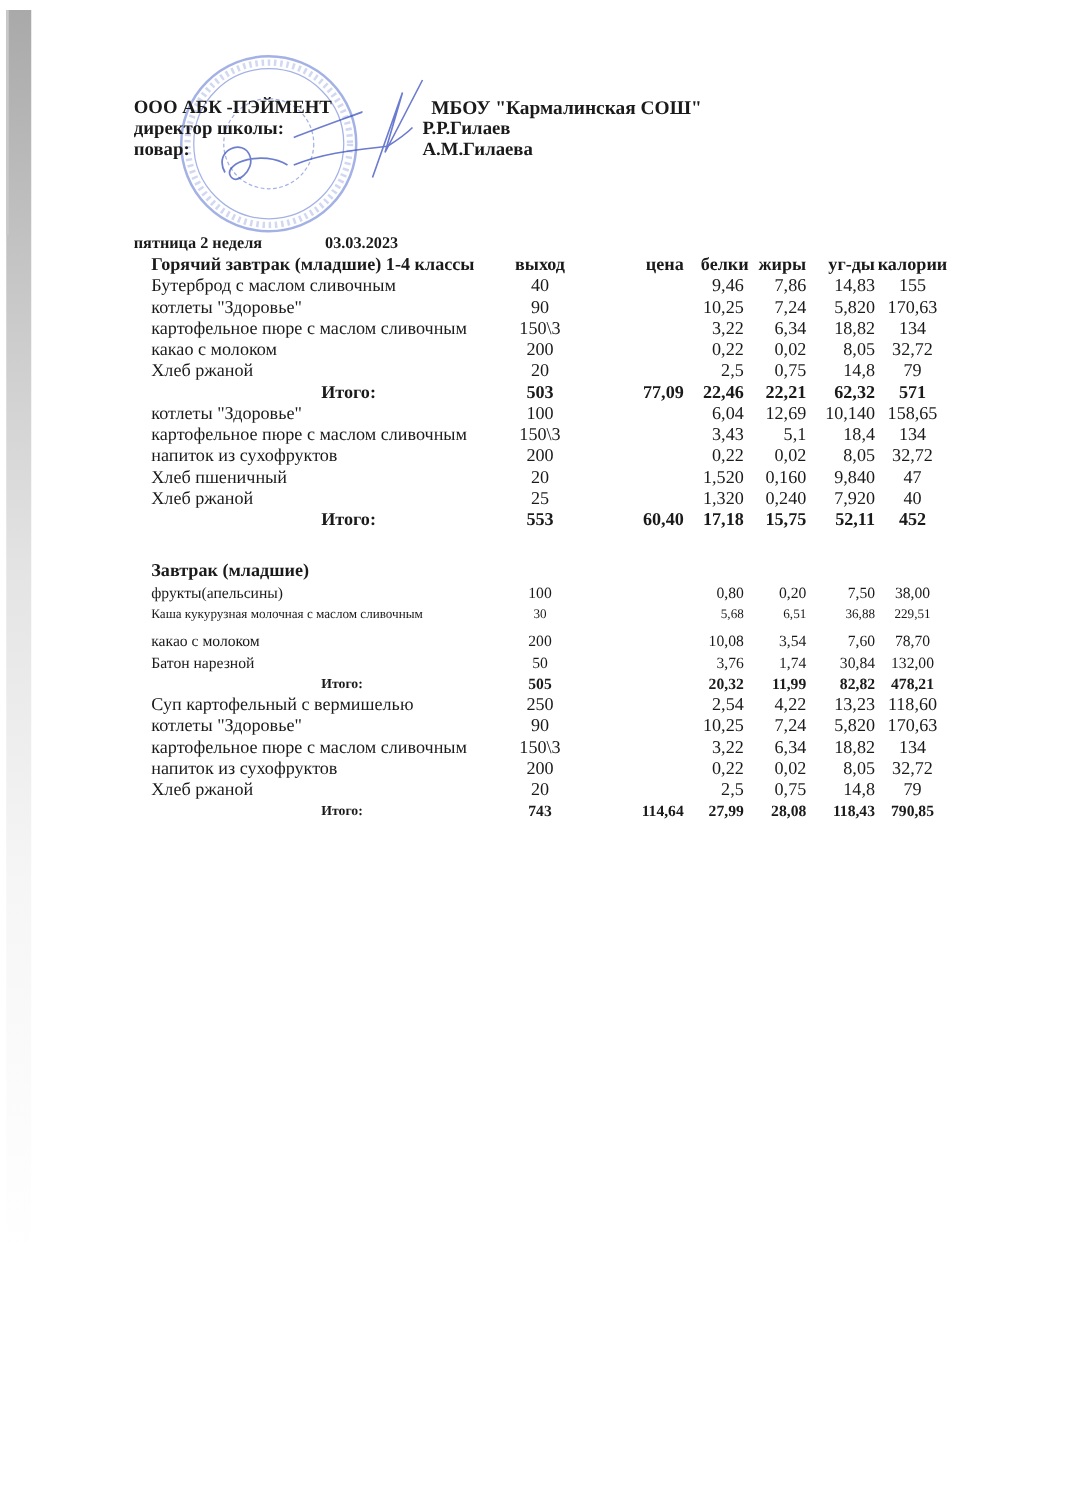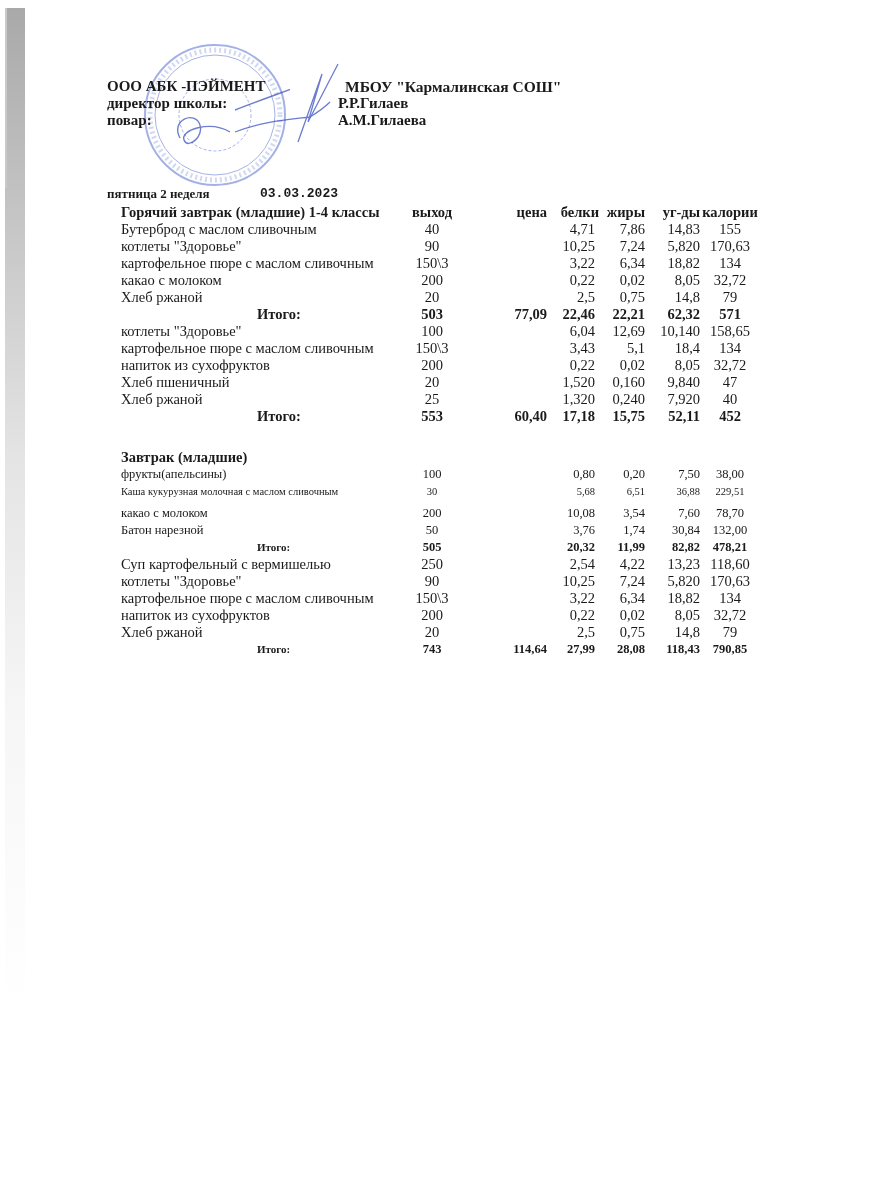--- a/index.html
+++ b/index.html
@@ -9,21 +9,21 @@
       background:linear-gradient(to bottom, #a9a9a9 0%, #c4c4c4 20%, #e4e4e4 45%, #f6f6f6 70%, #ffffff 100%); }
   .left-strip-edge { position:absolute; left:5px; top:8px; width:2px; height:180px; background:#c9c9c9; }
   .header { position:absolute; left:107px; top:78px; font-size:15px; line-height:17px; }
   .header .row { position:relative; height:17px; }
   .org { font-weight:bold; }
   .school { position:absolute; left:206px; top:0; font-weight:bold; font-size:15.5px; white-space:nowrap; }
   .hdr-label { font-weight:bold; }
   .hdr-value { position:absolute; left:231px; top:0; font-weight:bold; white-space:nowrap; }
   .stamp { position:absolute; left:140px; top:40px; width:150px; height:150px; }
   .date-line { position:absolute; left:107px; top:186px; font-size:13px; font-weight:bold; }
-  .date-line .date { position:absolute; left:153px; top:0; white-space:nowrap;font-family:Liberation Mono, monospace; }
+  .date-line .date { position:absolute; left:153px; top:0; white-space:nowrap; }
   .menu { position:absolute; left:107px; top:204px; width:660px; }
   .r { position:relative; height:17px; font-size:14.5px; line-height:17px; white-space:nowrap; }
   .r.small { font-size:12.5px; }
   .r.tiny { font-size:10.5px; }
   .c { position:absolute; top:0; }
   .name { left:14px; }
   .out { left:295px; width:60px; text-align:center; }
   .price { left:360px; width:80px; text-align:right; }
   .prot { left:440px; width:48px; text-align:right; }
   .fat { left:488px; width:50px; text-align:right; }
@@ -89,21 +89,21 @@
     <span class="c prot" style="left:436px;width:56px">белки</span>
     <span class="c fat">жиры</span>
     <span class="c carb">уг-ды</span>
     <span class="c kcal">калории</span>
   </div>
   <div id="sec0">
       <div class="r">
         <span class="c name">Бутерброд с маслом сливочным</span>
         <span class="c out">40</span>
         <span class="c price"></span>
-        <span class="c prot">4,71</span>
+        <span class="c prot">9,46</span>
         <span class="c fat">7,86</span>
         <span class="c carb">14,83</span>
         <span class="c kcal">155</span>
       </div>
       <div class="r">
         <span class="c name">котлеты "Здоровье"</span>
         <span class="c out">90</span>
         <span class="c price"></span>
         <span class="c prot">10,25</span>
         <span class="c fat">7,24</span>

